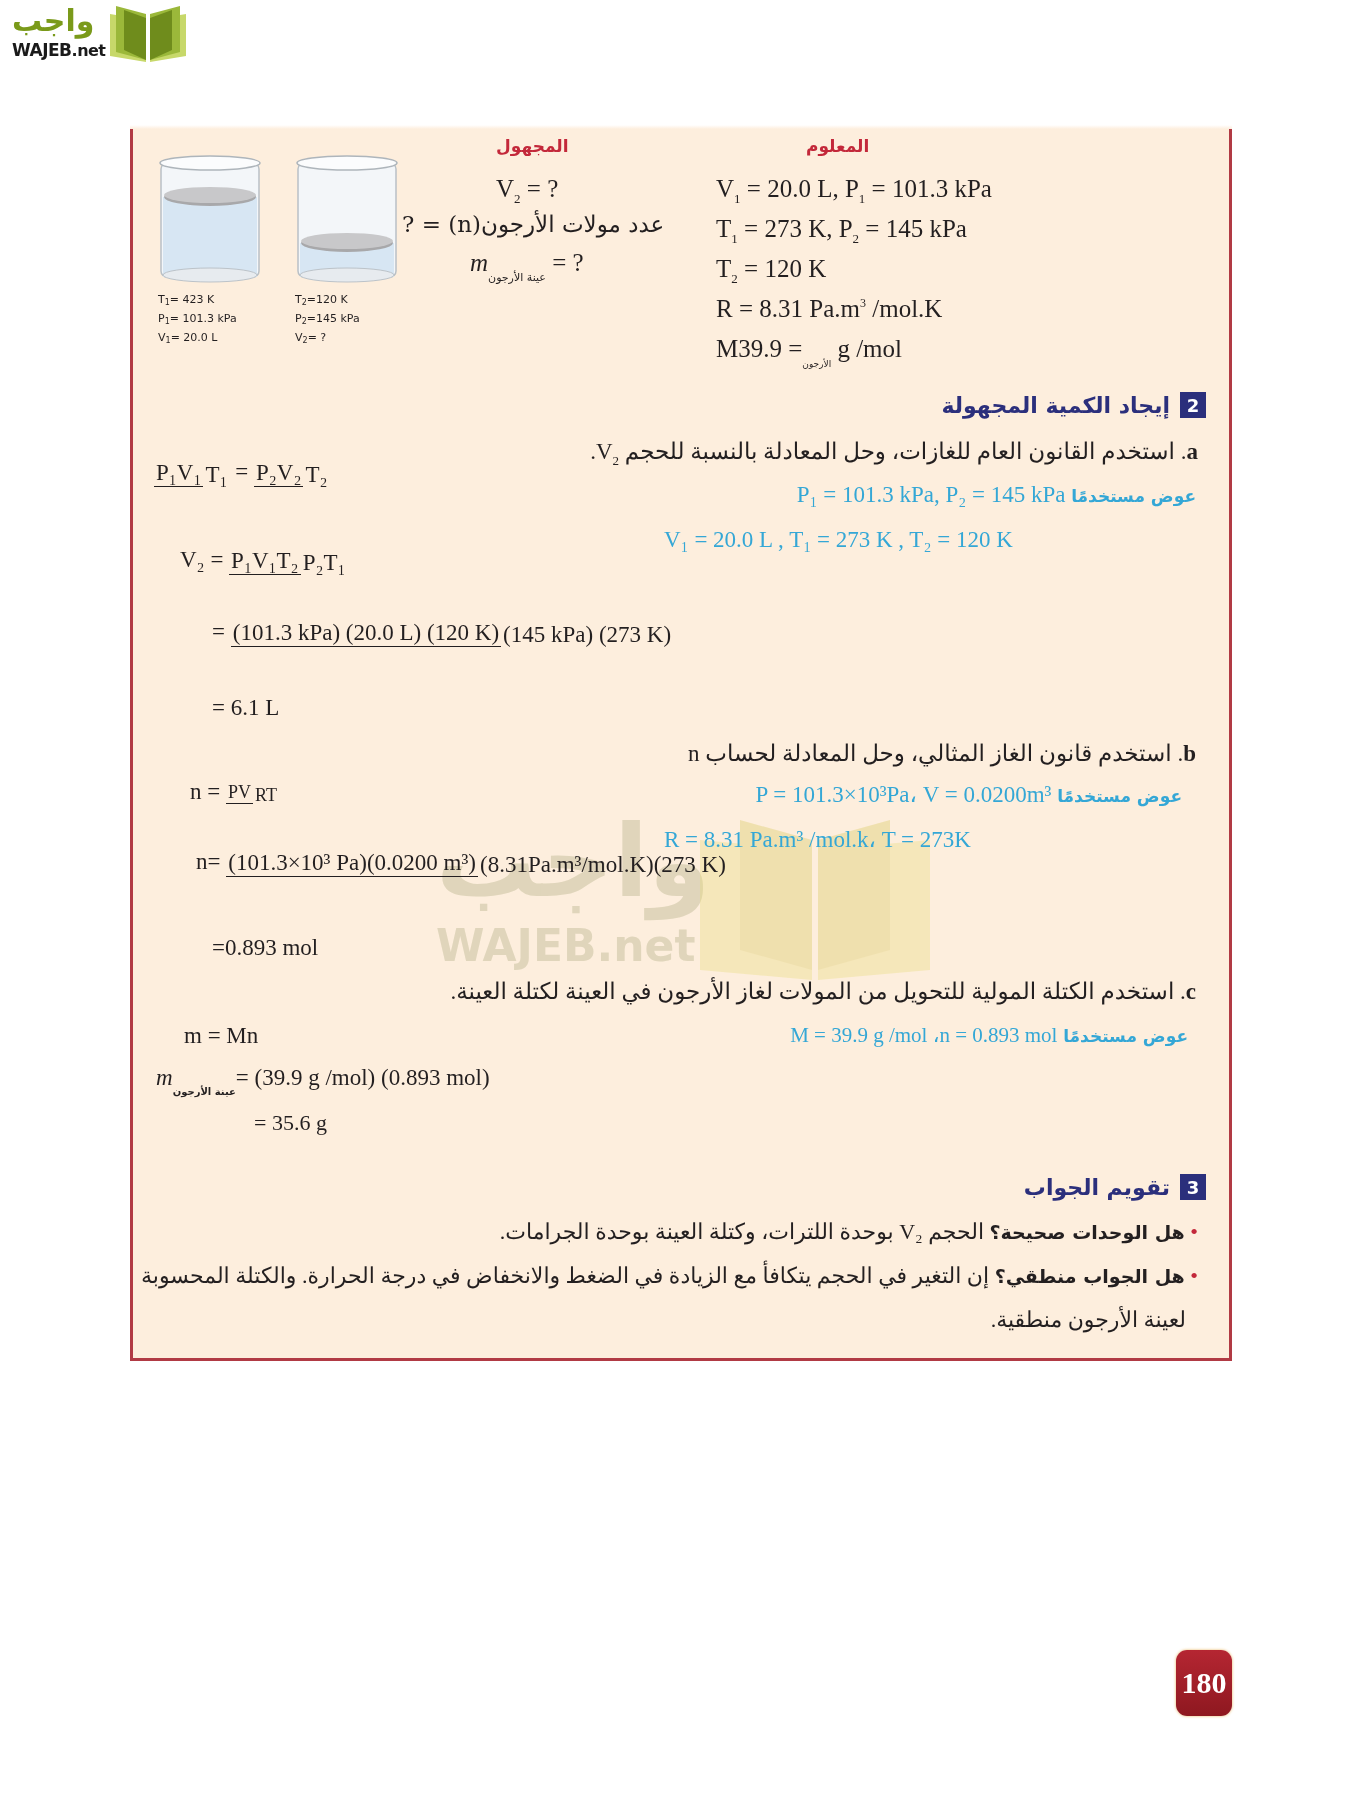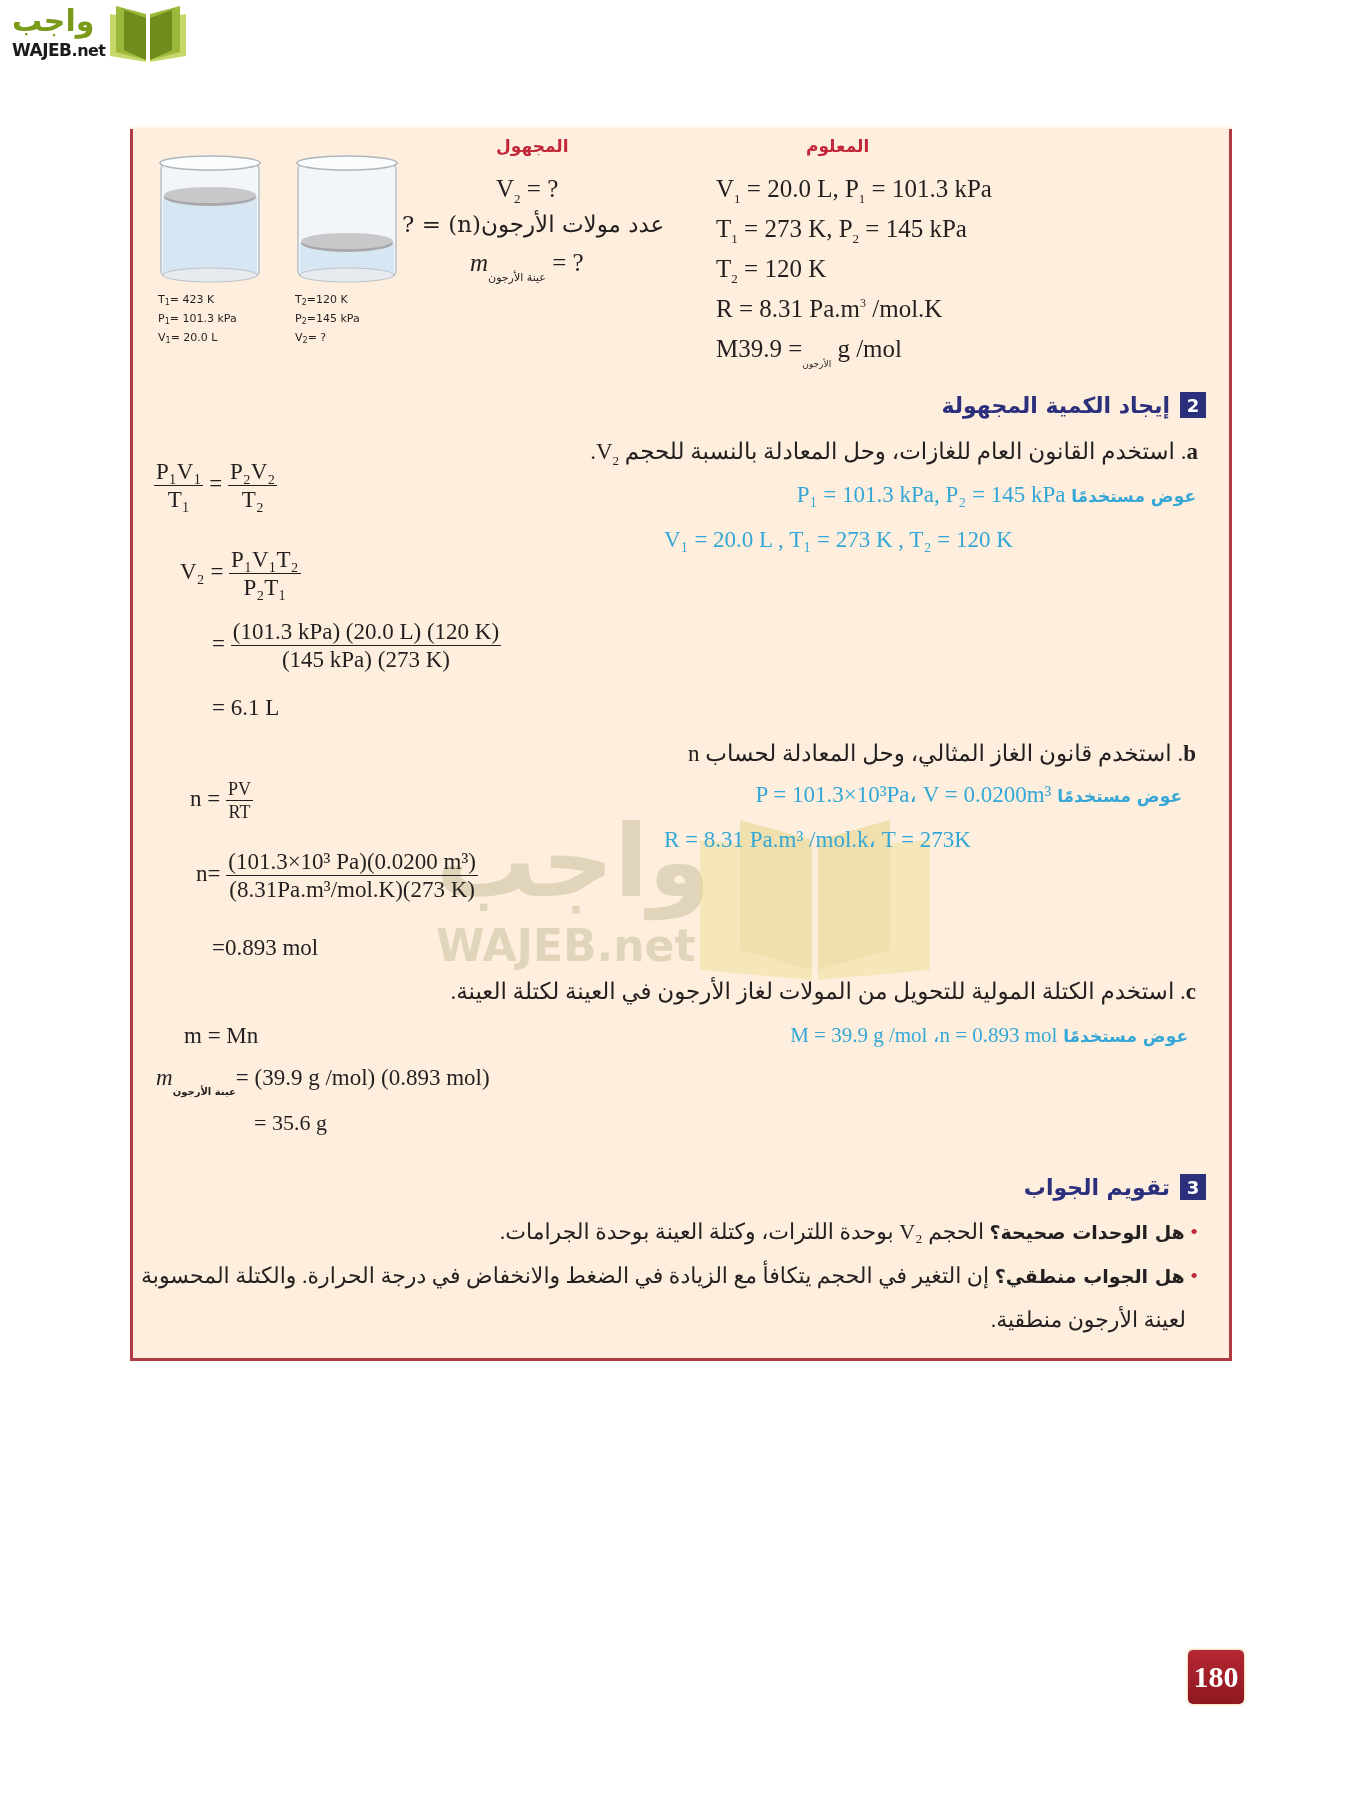--- a/index.html
+++ b/index.html
@@ -17,43 +17,43 @@
   .box-top { left:130px; top:125px; width:1102px; height:4px; background:linear-gradient(#fff,#fdeedd); }
 
   .hdr-red { font-family:"DejaVu Sans", sans-serif; font-weight:bold; color:#c3283a; font-size:17px; direction:rtl; }
   .math { font-size:25px; white-space:nowrap; line-height:1; }
   .math sub { font-size:13px; vertical-align:-6px; }
   .math sup { font-size:12px; vertical-align:10px; }
   .blue { color:#34a7d6; }
   .ar { direction:rtl; font-family:"DejaVu Serif", serif; white-space:nowrap; }
   .sub-ar { font-size:11px; font-family:"DejaVu Sans", sans-serif; vertical-align:-10px; }
 
-  .frac { display:inline-flex; flex-direction:column; align-items:center; vertical-align:middle; }
+  .frac { display:inline-flex; flex-direction:row; align-items:center; vertical-align:middle; }
   .frac .num { border-bottom:1.5px solid #231f20; padding:0 2px 2px; }
   .frac .den { padding:2px 2px 0; }
 
   .sec-head { display:flex; align-items:center; gap:10px; direction:rtl; }
   .sec-num { width:26px; height:26px; background:#2b2f7c; color:#fff; font-family:"DejaVu Sans", sans-serif;
              font-weight:bold; font-size:18px; display:flex; align-items:center; justify-content:center; }
   .sec-title { font-family:"DejaVu Sans", sans-serif; font-weight:bold; color:#2b2f7c; font-size:22px;text-align:right; }
 
   .step { direction:rtl; font-size:23px; white-space:nowrap; }
   .step b { font-family:"Liberation Serif", serif; }
   .sub-label { font-family:"DejaVu Sans", sans-serif; font-weight:bold; font-size:17px; color:#34a7d6; }
 
   .jar-label { font-family:"DejaVu Sans", sans-serif; font-size:11px; line-height:16px; color:#231f20; }
   .jar-label sub { font-size:8px; vertical-align:-2px; }
 
   .bullet { direction:rtl; font-size:22px; white-space:nowrap; line-height:44px; }
   .bullet .dot { color:#c3283a; }
   .bullet b { font-family:"DejaVu Sans", sans-serif; font-size:19px; }
 
-  .page-num { left:1176px; top:1650px; width:56px; height:54px; background:linear-gradient(#b52632,#8e1820);
-              border-radius:5px; box-shadow:0 0 3px #e7b35c; color:#fff; font-family:"Liberation Serif", serif;
-              font-weight:bold; font-size:30px; display:flex; align-items:center; justify-content:center;margin-left:12px; }
+  .page-num { left:1176px; top:1650px; width:56px; height:66px; background:linear-gradient(#b52632,#8e1820);
+              border-radius:11px; box-shadow:0 0 3px #e7b35c; color:#fff; font-family:"Liberation Serif", serif;
+              font-weight:bold; font-size:30px; display:flex; align-items:center; justify-content:center; }
   .wm-ar { left:436px; top:812px; font-family:"DejaVu Sans", sans-serif; font-weight:bold; font-size:100px; color:#c9c2a0; opacity:.55; line-height:1; }
   .wm-en { left:436px; top:920px; font-family:"DejaVu Sans", sans-serif; font-weight:bold; font-size:44px; color:#c9c2a0; opacity:.55; }
   .wm-book { left:700px; top:820px; width:230px; height:160px; opacity:.35; }
 </style>
 </head>
 <body>
 
 <div class="abs logo-ar">واجب</div>
 <div class="abs logo-en"><span>WAJEB</span><small>.net</small></div>
 <svg class="abs logo-book" viewBox="0 0 84 60">

